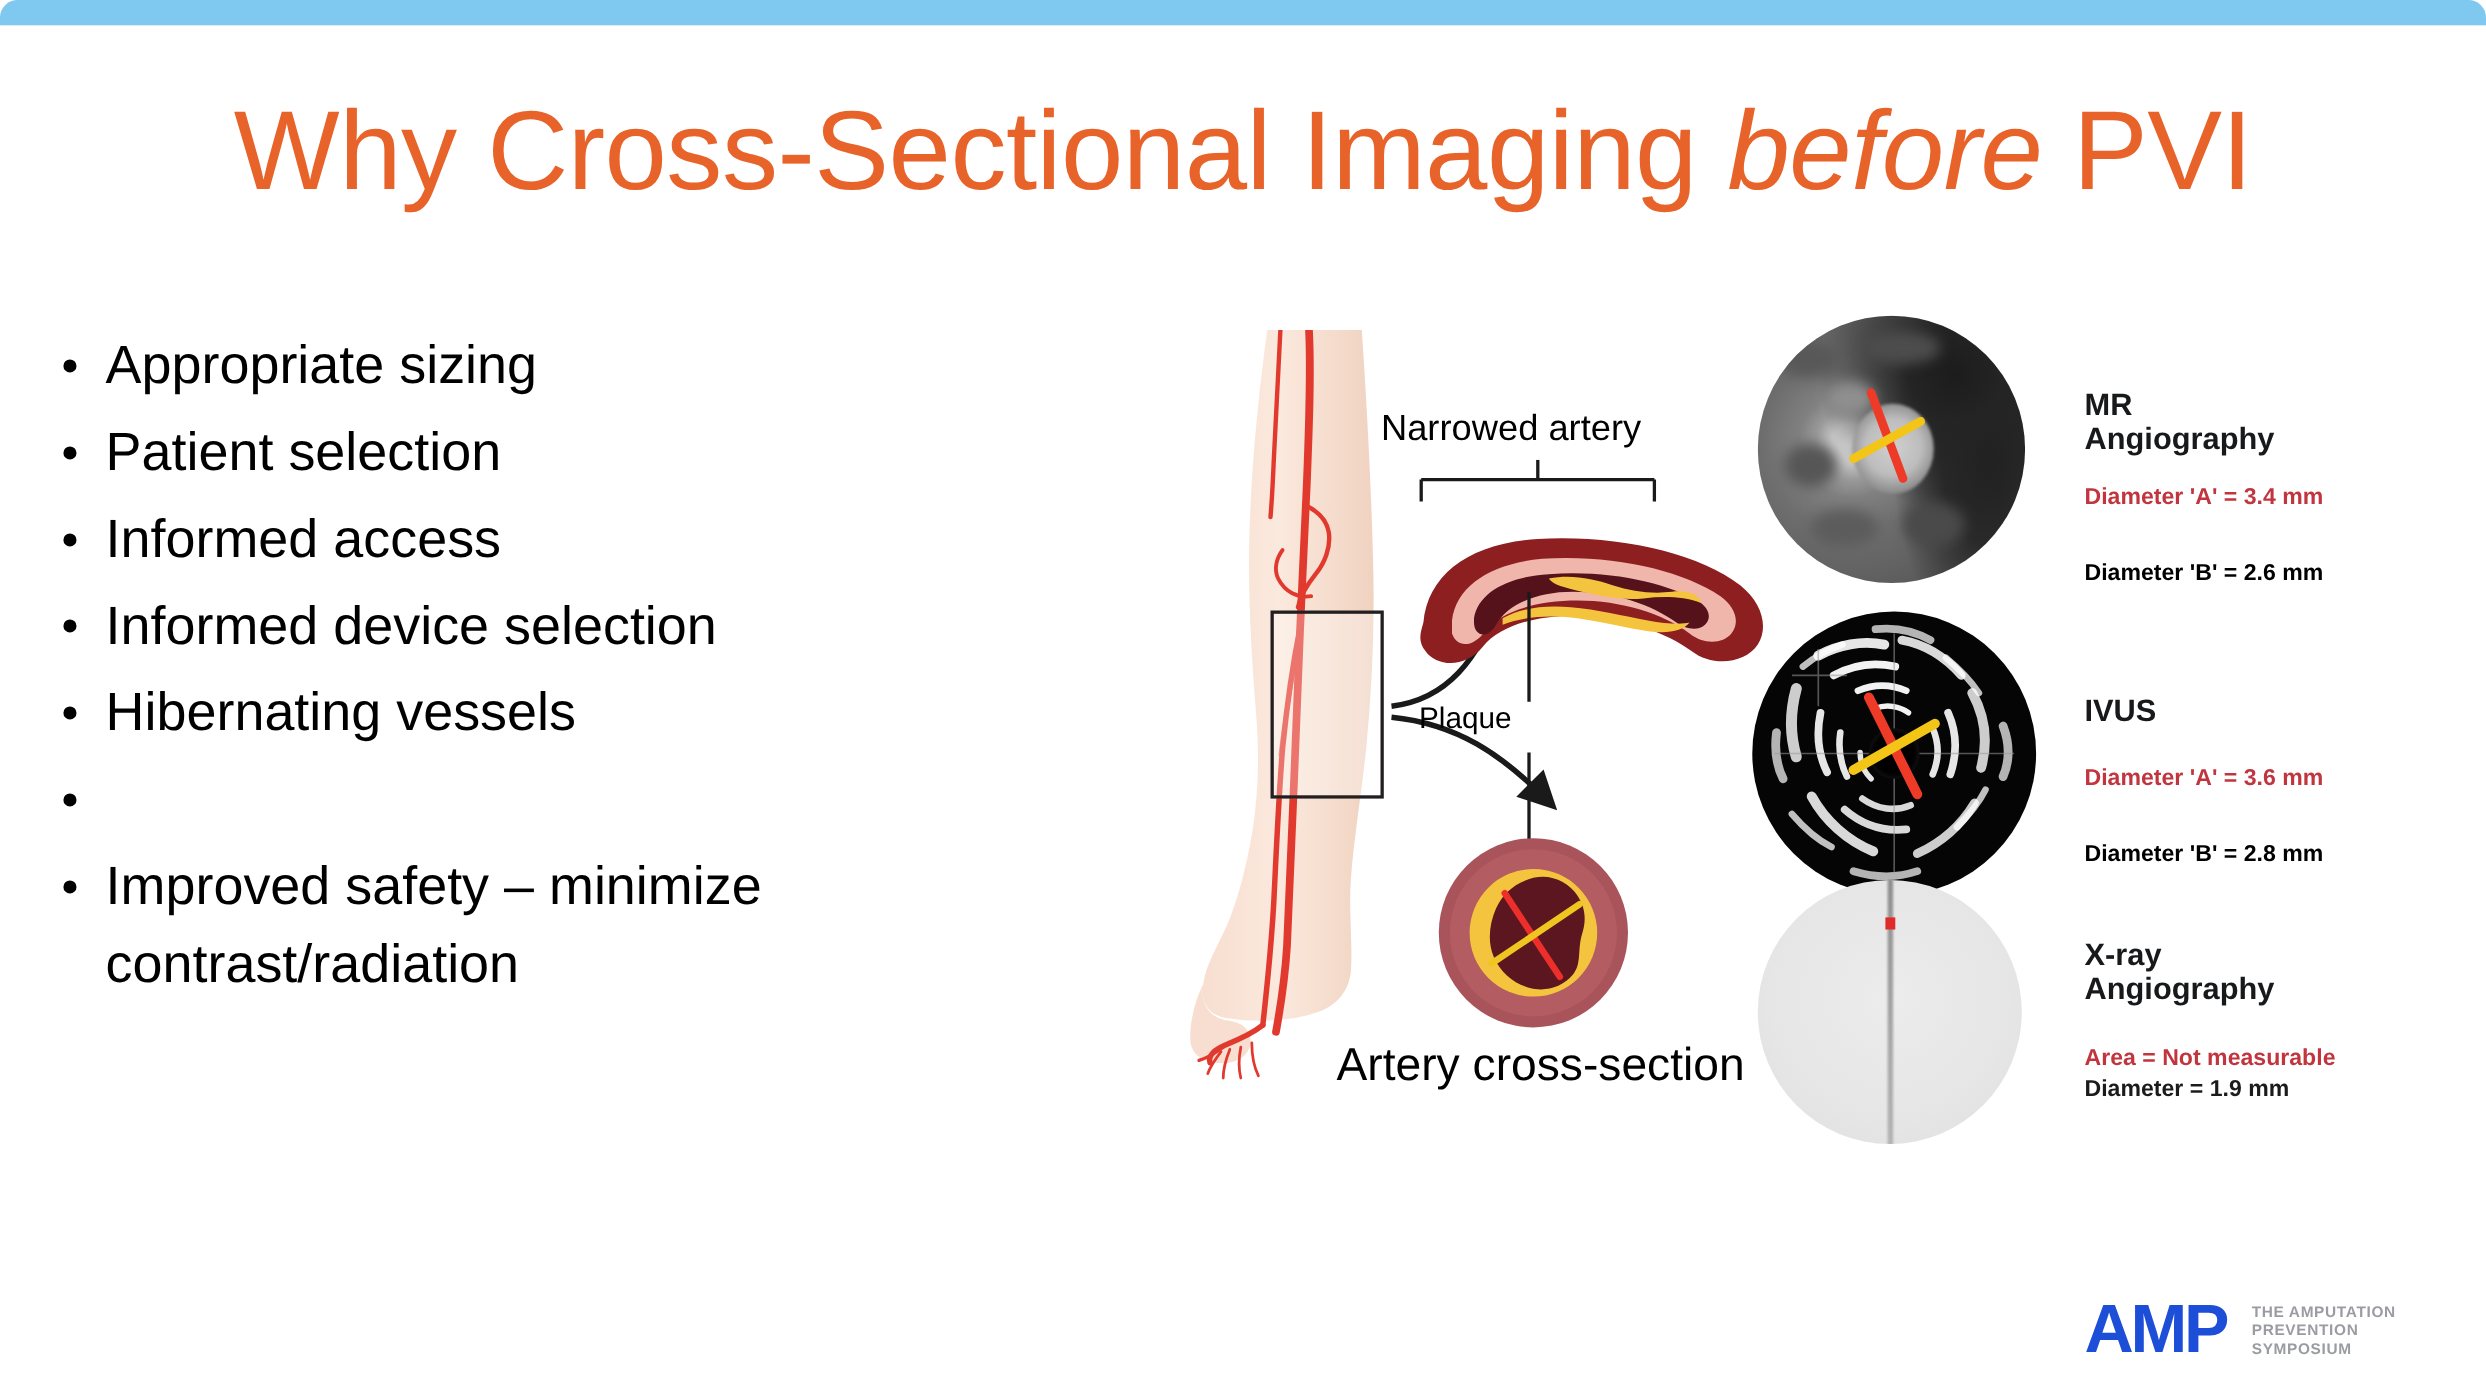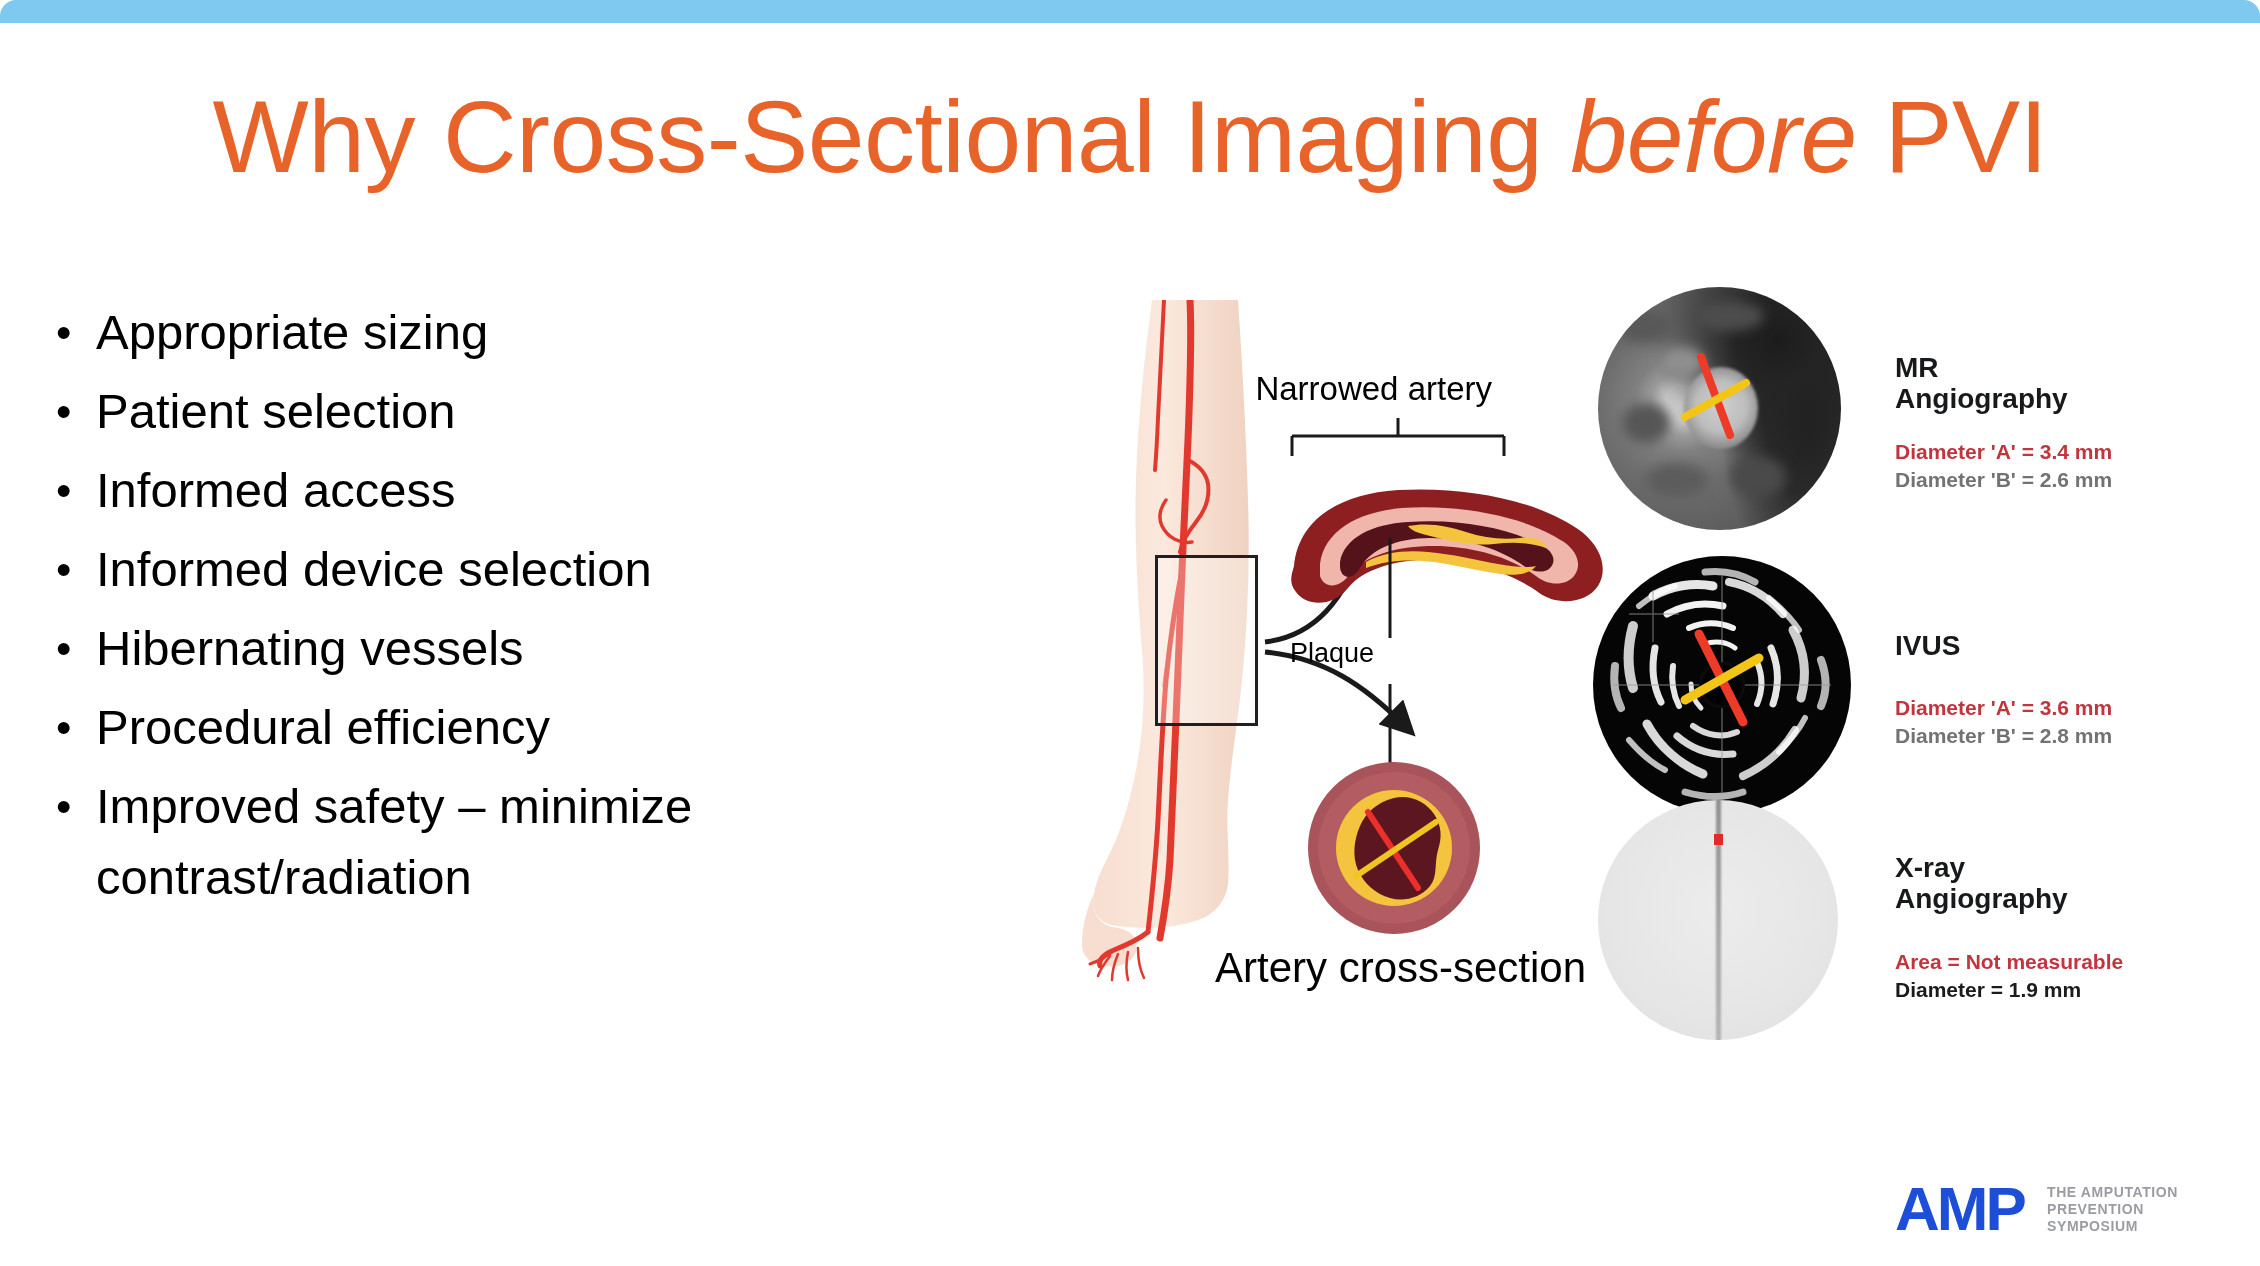--- a/index.html
+++ b/index.html
@@ -131,21 +131,21 @@
     width: 280px;
   }
   .panel-meas {
     position: absolute;
     font-size: 21px;
     font-weight: bold;
     line-height: 1.32;
     white-space: nowrap;
   }
   .meas-a { color: #C1353F; }
-  .meas-b { color: #737373; }
+  .meas-b { color: #000000; margin-top: 41px; }
   .meas-black { color: #1b1b1b; }
 
   
   #mr-circle { left: 1598px; top: 287px; width: 243px; height: 243px;
     background:
       radial-gradient(circle at 74% 22%, #1c1c1c 0%, #242424 16%, rgba(36,36,36,0) 48%),
       radial-gradient(ellipse 58% 120% at 86% 50%, #1e1e1e 0%, #2a2a2a 30%, rgba(42,42,42,0) 62%),
       radial-gradient(circle at 35% 48%, #d8d8d8 0%, #c4c4c4 9%, #9a9a9a 16%, #808080 24%, #6e6e6e 40%, #5a5a5a 70%),
       #6a6a6a;
   }
@@ -243,21 +243,20 @@
     <div class="bullet-row">
       <span class="bullet-dot">•</span>
       <span class="bullet-text">Informed device selection</span>
     </div>
     <div class="bullet-row">
       <span class="bullet-dot">•</span>
       <span class="bullet-text">Hibernating vessels</span>
     </div>
     <div class="bullet-row">
       <span class="bullet-dot">•</span>
-      <span class="bullet-text">Procedural efficiency</span>
     </div>
     <div class="bullet-row">
       <span class="bullet-dot">•</span>
       <span class="bullet-text">Improved safety – minimize contrast/radiation</span>
     </div>
   </div>
 
   <svg id="leg-svg" style="position:absolute;left:1080px;top:300px;width:420px;height:700px;" viewBox="0 0 420 700">
     <defs>
       <linearGradient id="skinGrad" x1="0" y1="0" x2="1" y2="0">

